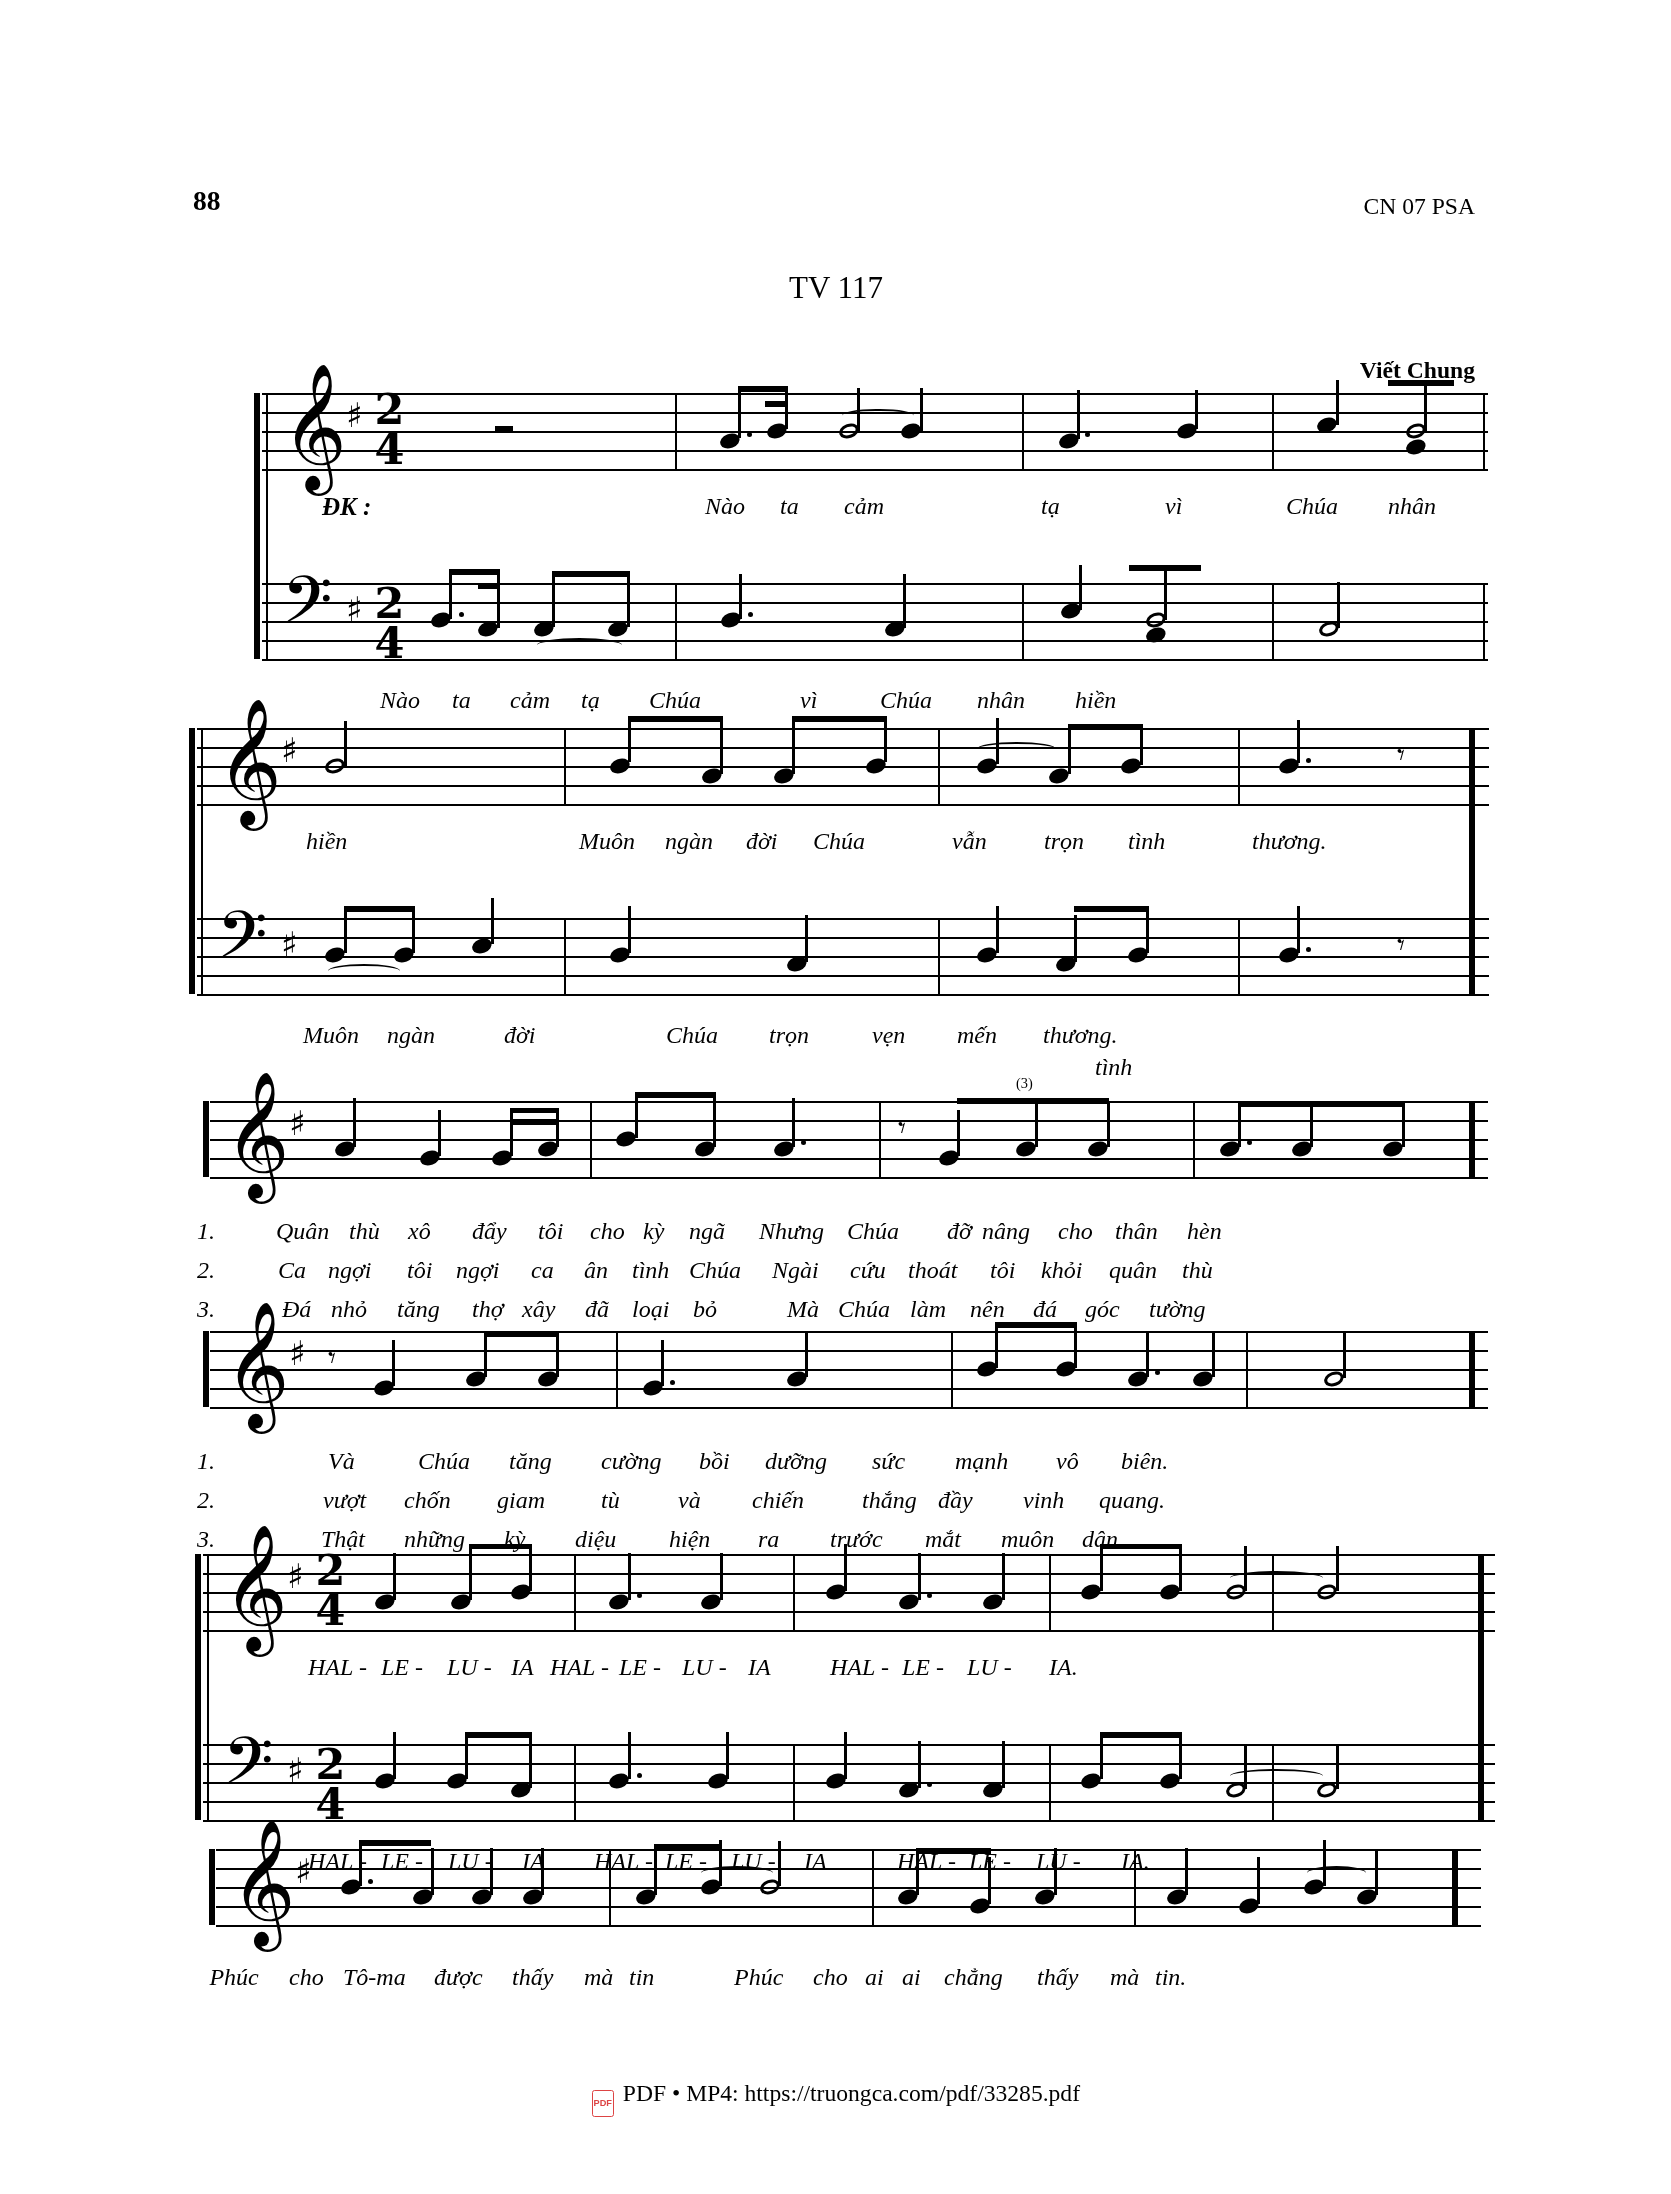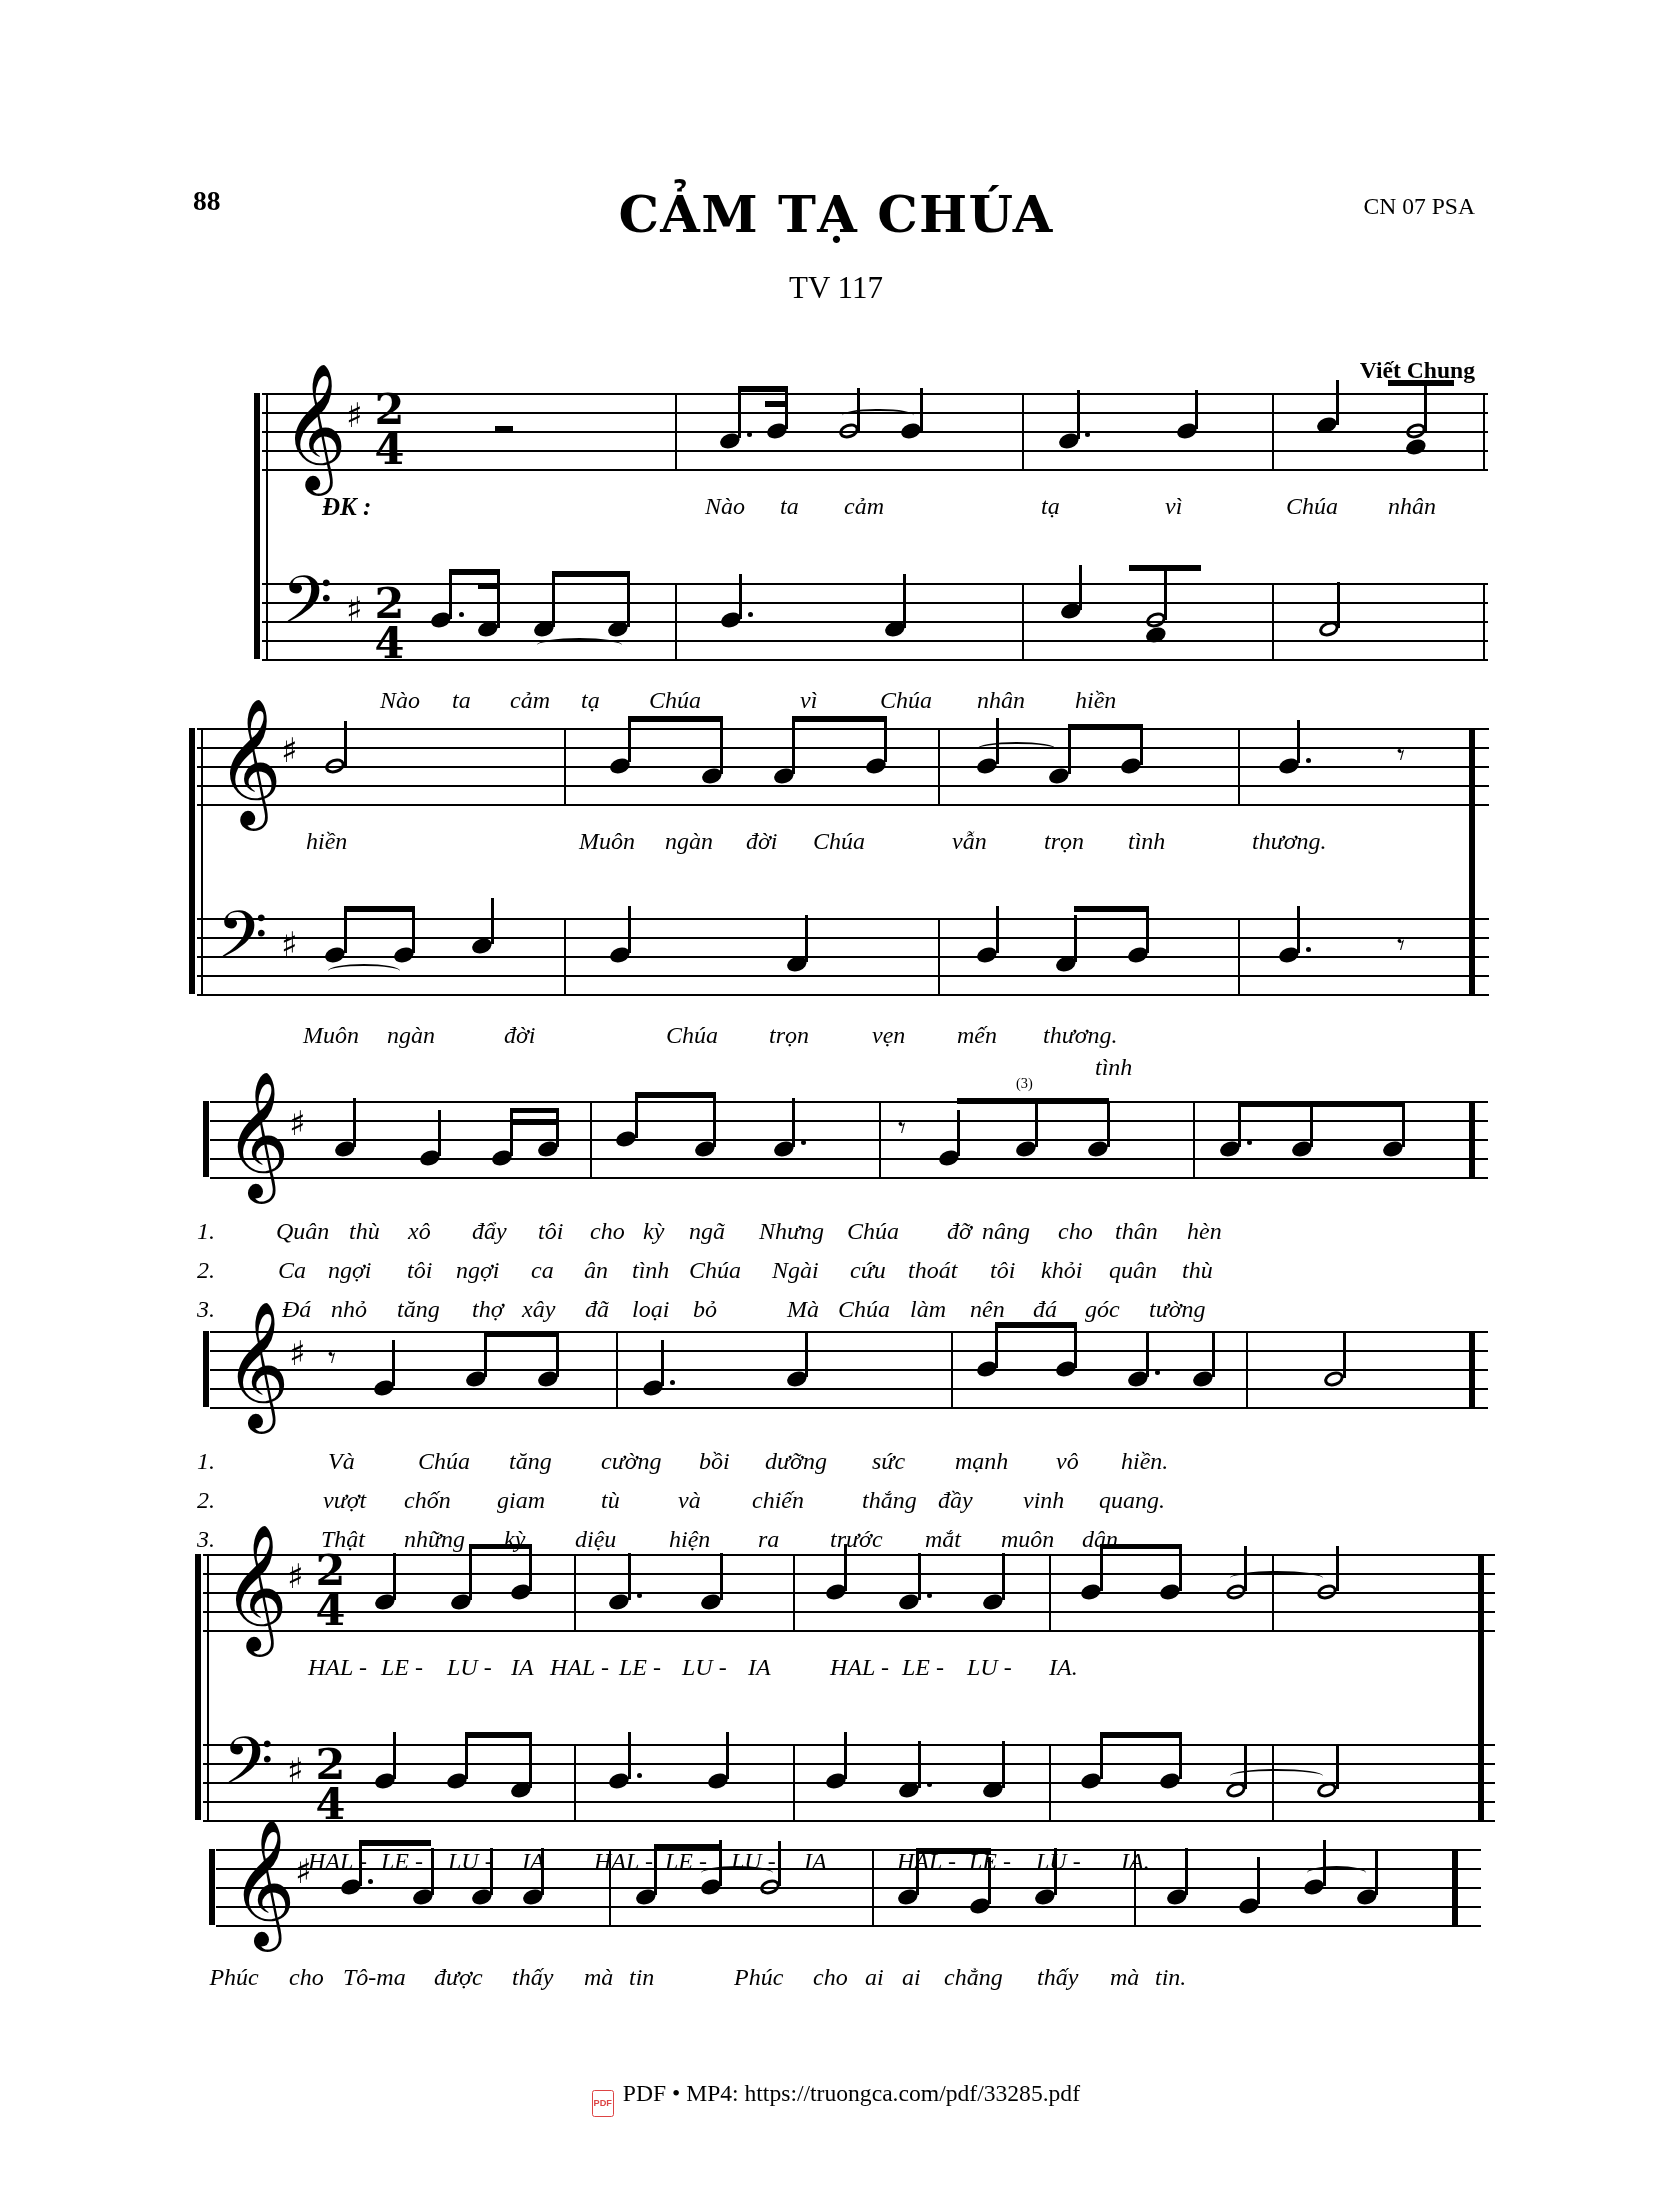--- a/index.html
+++ b/index.html
@@ -222,21 +222,20 @@
     margin-right: 9.2px;
     font-family: "Liberation Sans", sans-serif;
   }
 </style>
 </head>
 <body>
 
 <div class="page">
 
   <div class="page-number">88</div>
-  <div class="title">CẢM TẠ CHÚA</div>
   <div class="subtitle">TV 117</div>
   <div class="ref-top-right">CN 07 PSA</div>
   <div class="composer">Viết Chung</div>
 
   <div class="system" style="left:262px; top:393px; width:1226px; height:282px;">
 
     <div class="staff" style="height:76px;">
       <div class="staff-line" style="top:0px;"></div>
       <div class="staff-line" style="top:19px;"></div>
       <div class="staff-line" style="top:38px;"></div>
@@ -621,21 +620,21 @@
     <div class="verse-num" style="left:-13px; top:117px;">1.</div>
     <div class="lyric" style="left:118px; top:117px;">Và</div>
     <div class="lyric" style="left:208px; top:117px;">Chúa</div>
     <div class="lyric" style="left:299px; top:117px;">tăng</div>
     <div class="lyric" style="left:391px; top:117px;">cường</div>
     <div class="lyric" style="left:489px; top:117px;">bồi</div>
     <div class="lyric" style="left:555px; top:117px;">dưỡng</div>
     <div class="lyric" style="left:662px; top:117px;">sức</div>
     <div class="lyric" style="left:745px; top:117px;">mạnh</div>
     <div class="lyric" style="left:846px; top:117px;">vô</div>
-    <div class="lyric" style="left:911px; top:117px;">hiền.</div>
+    <div class="lyric" style="left:911px; top:117px;">biên.</div>
 
     <div class="verse-num" style="left:-13px; top:156px;">2.</div>
     <div class="lyric" style="left:113px; top:156px;">vượt</div>
     <div class="lyric" style="left:194px; top:156px;">chốn</div>
     <div class="lyric" style="left:287px; top:156px;">giam</div>
     <div class="lyric" style="left:391px; top:156px;">tù</div>
     <div class="lyric" style="left:468px; top:156px;">và</div>
     <div class="lyric" style="left:542px; top:156px;">chiến</div>
     <div class="lyric" style="left:652px; top:156px;">thắng</div>
     <div class="lyric" style="left:728px; top:156px;">đầy</div>

